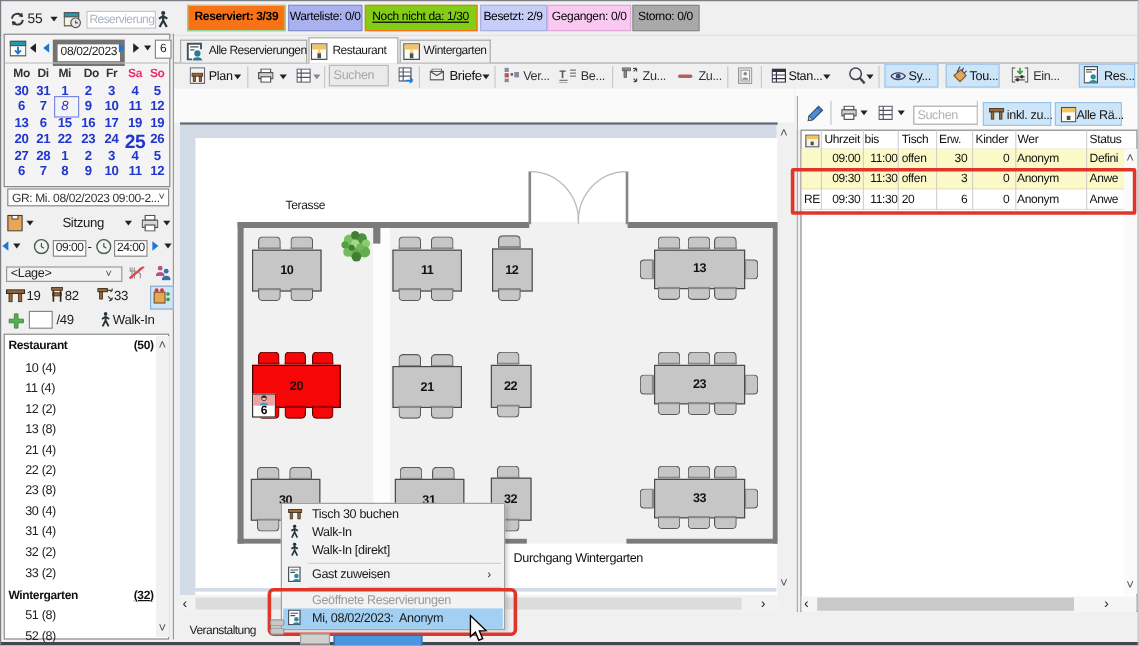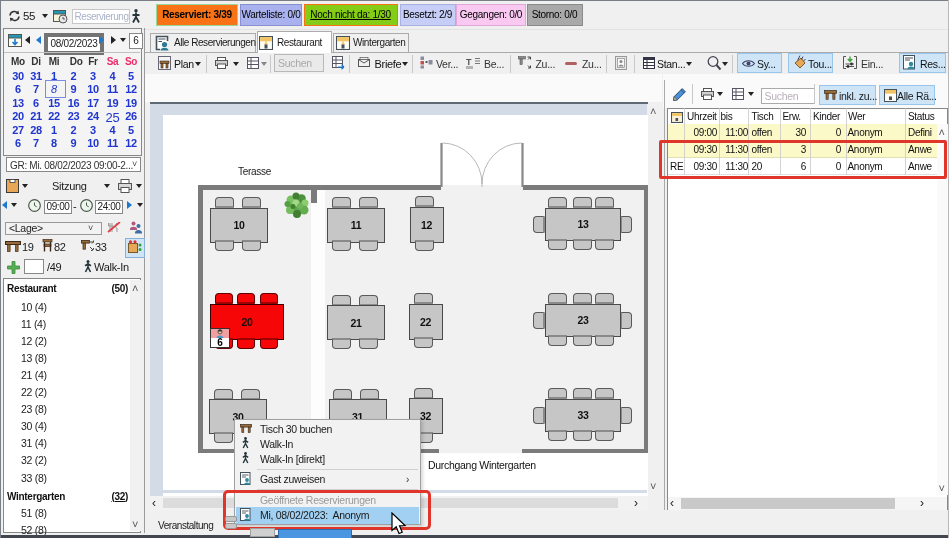--- a/index.html
+++ b/index.html
@@ -115,21 +115,21 @@
     <div class="ab" style="left:44px;top:96.5px;width:20px;text-align:center;font-size:11px;font-weight:bold;color:#2135cf;">15</div>
     <div class="ab" style="left:63.5px;top:96.5px;width:20px;text-align:center;font-size:11px;font-weight:bold;color:#2135cf;">16</div>
     <div class="ab" style="left:83px;top:96.5px;width:20px;text-align:center;font-size:11px;font-weight:bold;color:#2135cf;">17</div>
     <div class="ab" style="left:102.5px;top:96.5px;width:20px;text-align:center;font-size:11px;font-weight:bold;color:#2135cf;">19</div>
     <div class="ab" style="left:121px;top:96.5px;width:20px;text-align:center;font-size:11px;font-weight:bold;color:#2135cf;">19</div>
     <div class="ab" style="left:8px;top:110px;width:20px;text-align:center;font-size:11px;font-weight:bold;color:#2135cf;">20</div>
     <div class="ab" style="left:26px;top:110px;width:20px;text-align:center;font-size:11px;font-weight:bold;color:#2135cf;">21</div>
     <div class="ab" style="left:44px;top:110px;width:20px;text-align:center;font-size:11px;font-weight:bold;color:#2135cf;">22</div>
     <div class="ab" style="left:63.5px;top:110px;width:20px;text-align:center;font-size:11px;font-weight:bold;color:#2135cf;">23</div>
     <div class="ab" style="left:83px;top:110px;width:20px;text-align:center;font-size:11px;font-weight:bold;color:#2135cf;">24</div>
-    <div class="ab" style="left:102.5px;top:110px;width:20px;text-align:center;font-size:13px;font-weight:normal;color:#2135cf;">25</div>
+    <div class="ab" style="left:102.5px;top:110px;width:20px;text-align:center;font-size:16px;font-weight:bold;color:#2135cf;">25</div>
     <div class="ab" style="left:121px;top:110px;width:20px;text-align:center;font-size:11px;font-weight:bold;color:#2135cf;">26</div>
     <div class="ab" style="left:8px;top:123.5px;width:20px;text-align:center;font-size:11px;font-weight:bold;color:#2135cf;">27</div>
     <div class="ab" style="left:26px;top:123.5px;width:20px;text-align:center;font-size:11px;font-weight:bold;color:#2135cf;">28</div>
     <div class="ab" style="left:44px;top:123.5px;width:20px;text-align:center;font-size:11px;font-weight:bold;color:#2135cf;">1</div>
     <div class="ab" style="left:63.5px;top:123.5px;width:20px;text-align:center;font-size:11px;font-weight:bold;color:#2135cf;">2</div>
     <div class="ab" style="left:83px;top:123.5px;width:20px;text-align:center;font-size:11px;font-weight:bold;color:#2135cf;">3</div>
     <div class="ab" style="left:102.5px;top:123.5px;width:20px;text-align:center;font-size:11px;font-weight:bold;color:#2135cf;">4</div>
     <div class="ab" style="left:121px;top:123.5px;width:20px;text-align:center;font-size:11px;font-weight:bold;color:#2135cf;">5</div>
     <div class="ab" style="left:8px;top:137px;width:20px;text-align:center;font-size:11px;font-weight:bold;color:#2135cf;">6</div>
     <div class="ab" style="left:26px;top:137px;width:20px;text-align:center;font-size:11px;font-weight:bold;color:#2135cf;">7</div>
@@ -233,21 +233,21 @@
     <div class="ab" style="left:21px;top:300.5px;font-size:10.5px;color:#222;">10 (4)</div>
     <div class="ab" style="left:21px;top:317.6px;font-size:10.5px;color:#222;">11 (4)</div>
     <div class="ab" style="left:21px;top:334.7px;font-size:10.5px;color:#222;">12 (2)</div>
     <div class="ab" style="left:21px;top:351.8px;font-size:10.5px;color:#222;">13 (8)</div>
     <div class="ab" style="left:21px;top:368.9px;font-size:10.5px;color:#222;">21 (4)</div>
     <div class="ab" style="left:21px;top:386px;font-size:10.5px;color:#222;">22 (2)</div>
     <div class="ab" style="left:21px;top:403.1px;font-size:10.5px;color:#222;">23 (8)</div>
     <div class="ab" style="left:21px;top:420.20000000000005px;font-size:10.5px;color:#222;">30 (4)</div>
     <div class="ab" style="left:21px;top:437.3px;font-size:10.5px;color:#222;">31 (4)</div>
     <div class="ab" style="left:21px;top:454.4px;font-size:10.5px;color:#222;">32 (2)</div>
-    <div class="ab" style="left:21px;top:471.5px;font-size:10.5px;color:#222;">33 (8)</div>
+    <div class="ab" style="left:21px;top:471.5px;font-size:10.5px;color:#222;">33 (2)</div>
     <div class="ab" style="left:7px;top:490.5px;width:121px;font-size:10px;font-weight:bold;color:#111;">Wintergarten<span style="float:right;text-decoration:underline;">(32)</span></div>
     <div class="ab" style="left:21px;top:507px;font-size:10.5px;color:#222;text-align:right;">51 (8)</div>
     <div class="ab" style="left:21px;top:524px;font-size:10.5px;color:#222;">52 (8)</div>
   </div>
 
 <div class="ab" style="left:130px;top:280px;width:11px;height:251px;background:#f1f1f1;"></div>
 <div class="ab chev" style="left:132px;top:283px;">˄</div>
 <div class="ab chev" style="left:132px;top:519px;">˅</div>
 
 <div class="ab" style="left:145px;top:52px;width:804px;height:1px;background:#ababab;"></div>

